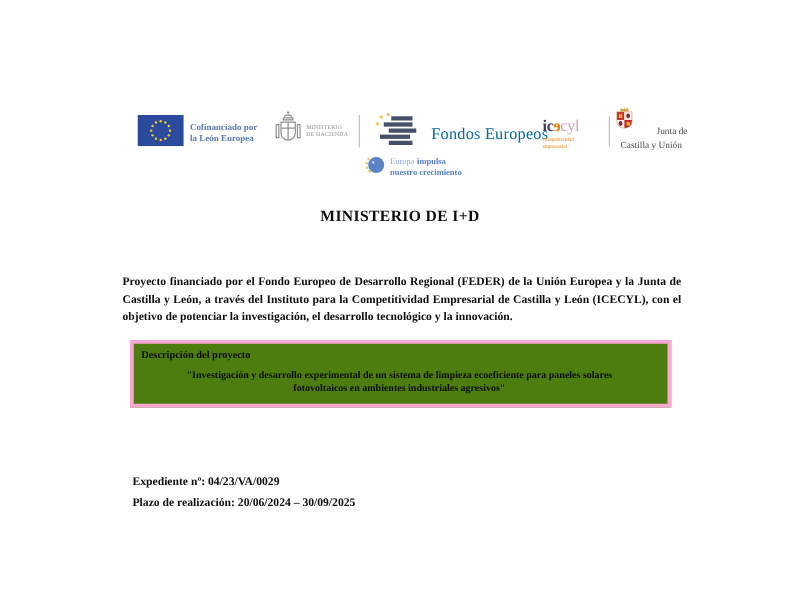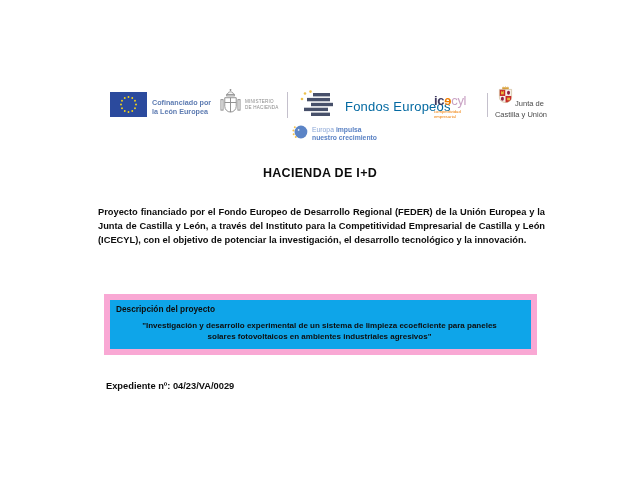--- a/index.html
+++ b/index.html
@@ -1,53 +1,53 @@
 <!DOCTYPE html>
 <html><head>
 <meta charset="utf-8">
 <style>
   * { margin:0; padding:0; box-sizing:border-box; }
   html,body { background:#ffffff; }
   .page {
     position:relative; width:640px; height:480px; background:#ffffff;
-    font-family:Liberation Sans, sans-serif; color:#111;
+    font-family:Liberation Serif, serif; color:#111;
     overflow:hidden;
     padding-left:28px;
   }
   
   .eu-group { position:absolute; left:110px; top:92px; display:flex; align-items:center; gap:5px; }
   .eu-label { font-size:7.2px; line-height:9px; font-weight:700; color:#5e7cb2; }
   .min-group { position:absolute; left:220px; top:88px; display:flex; align-items:center; gap:4px; }
   .min-label { font-size:4.6px; line-height:5.6px; color:#8a8a8a; letter-spacing:0.2px; }
   .vdivider { position:absolute; width:1px; background:#c4c0cc; }
   .div1 { left:287px; top:92px; height:26px; }
   .div2 { left:487px; top:93px; height:24px; }
   .fondos-group { position:absolute; left:299px; top:90px; display:flex; align-items:center; gap:6px; }
   .fondos-label { font-size:13px; color:#0369a1; letter-spacing:0.2px; }
   .icecyl-group { position:absolute; left:434px; top:93px; width:50px; }
   .icecyl-word { font-size:13px; font-weight:700; line-height:15px; letter-spacing:-0.3px; }
   .icecyl-ic { color:#3f3a60; }
   .icecyl-e { color:#f07d00; }
   .icecyl-cyl { color:#c9a2c4; font-weight:400; }
   .icecyl-tagline { margin-top:1px; font-size:4.2px; line-height:5px; color:#f07d00; }
   .junta-group { position:absolute; left:492px; top:86px; width:58px; color:#4a4a4a; }
-  .junta-top { display:flex; align-items:flex-end; justify-content:center; gap:2px; }
+  .junta-top { display:flex; align-items:flex-end; justify-content:space-between; gap:2px; }
   .junta-line1 { font-size:7.5px; padding-bottom:1px; }
   .junta-line2 { text-align:center; font-size:7.5px; margin-top:1px; }
   
   .europa-group { position:absolute; left:292px; top:124px; display:flex; align-items:center; gap:4px; }
   .europa-text { font-size:6.8px; line-height:8.5px; color:#5b82c4; font-weight:700; }
   .europa-word1 { color:#8aa6d6; font-weight:400; margin-right:2px; }
   
   .doc-title { position:absolute; left:0; top:166px; width:640px; text-align:center;
     font-size:12.5px; font-weight:700; letter-spacing:0.3px; color:#0d0d0d; }
-  .doc-paragraph { position:absolute; left:98px; top:206px; width:447px;
+  .doc-paragraph { position:absolute; left:98px; top:220px; width:447px;
     font-size:9.3px; font-weight:700; line-height:13.9px; text-align:justify; color:#0d0d0d; }
-  .desc-box { position:absolute; left:104px; top:294px; width:433px; min-height:48px;
-    border:6px solid #f9a8d4; padding:4px 8px 7px 6px; background:#0ea5e9; }
+  .desc-box { position:absolute; left:104px; top:272px; width:433px; min-height:48px;
+    border:3px solid #f9a8d4; padding:4px 8px 7px 6px; background:#4d7c0f; }
   .desc-heading { font-size:8.3px; font-weight:700; color:#0d0d0d; }
   .desc-body { margin-top:6px; padding:0 14px; text-align:center;
     font-size:8px; font-weight:700; line-height:11px; color:#0d0d0d; }
   .detail-line { position:absolute; left:106px; font-size:9.3px; font-weight:700; color:#0d0d0d;margin-top:38px; }
   .expediente { top:343px; }
   .plazo { top:360px; }
 </style>
 </head>
 <body>
 
@@ -178,24 +178,25 @@
       </svg>
     </span>
     <span class="europa-text">
       <span style="display:block">
         <span class="europa-word1">Europa</span><span>impulsa</span>
       </span>
       <span style="display:block">nuestro crecimiento</span>
     </span>
   </div>
 
-  <div class="doc-title">HACIENDA DE I+D</div>
+  <div class="doc-title">MINISTERIO DE I+D</div>
 
   <div class="doc-paragraph">Proyecto financiado por el Fondo Europeo de Desarrollo Regional (FEDER) de la Unión Europea y la Junta de Castilla y León, a través del Instituto para la Competitividad Empresarial de Castilla y León (ICECYL), con el objetivo de potenciar la investigación, el desarrollo tecnológico y la innovación.</div>
 
   <div class="desc-box">
     <div class="desc-heading">Descripción del proyecto</div>
     <div class="desc-body">"Investigación y desarrollo experimental de un sistema de limpieza ecoeficiente para paneles solares fotovoltaicos en ambientes industriales agresivos"</div>
   </div>
 
   <div class="detail-line expediente">Expediente nº: 04/23/VA/0029</div>
+  <div class="detail-line plazo">Plazo de realización: 20/06/2024 – 30/09/2025</div>
 
 </div>
 
 </body></html>

